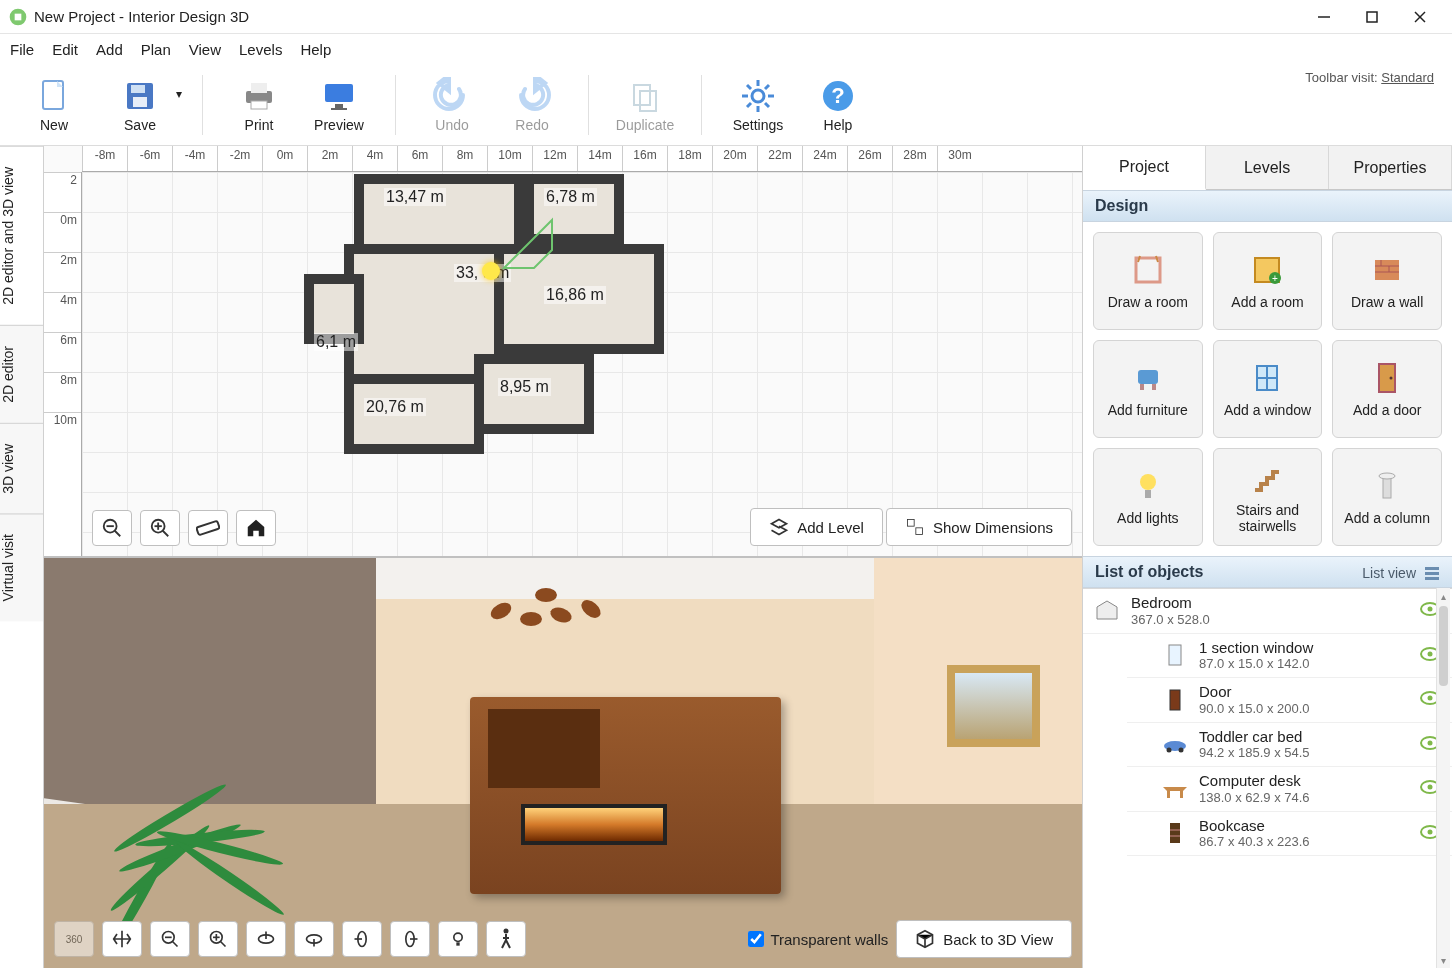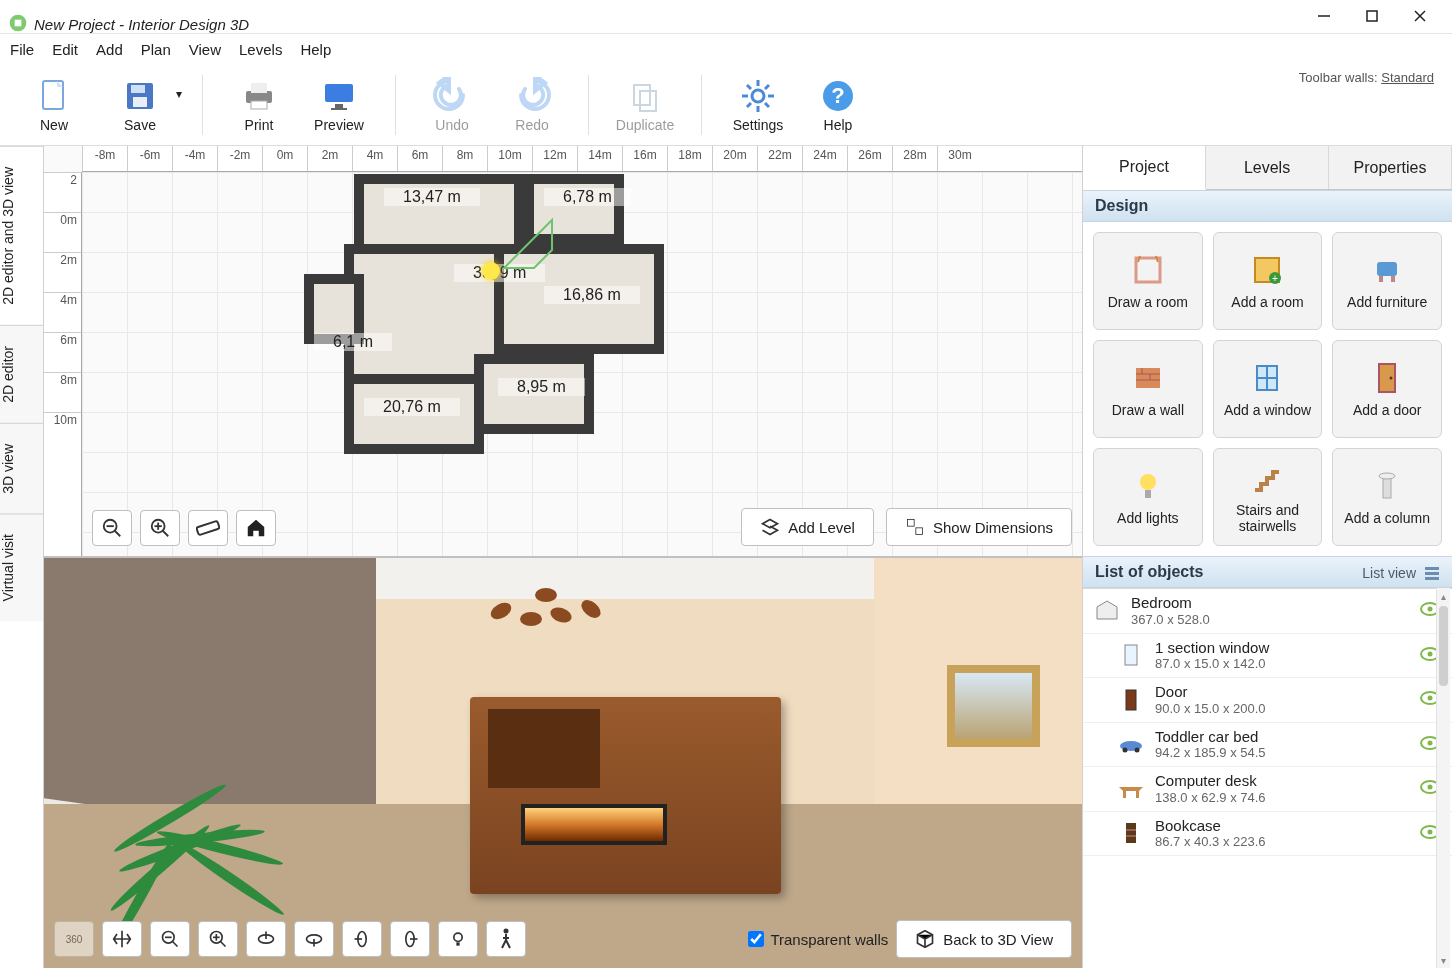--- a/index.html
+++ b/index.html
@@ -1,19 +1,19 @@
 <!DOCTYPE html>
 <html><head>
 <meta charset="utf-8">
 <style>
 * { box-sizing: border-box; margin: 0; padding: 0; font-family: "Segoe UI", Tahoma, sans-serif; }
 body { width: 1452px; height: 968px; background: #fff; overflow: hidden; font-size: 13px; color: #222; }
 
 
-.titlebar { height: 34px; display: flex; align-items: flex-end; padding: 0 8px; border-bottom: 1px solid #e5e5e5; font-style: italic; }
+.titlebar { height: 34px; display: flex; align-items: center; padding: 0 8px; border-bottom: 1px solid #e5e5e5; }
 .titlebar .app-icon { width: 20px; height: 20px; margin-right: 6px; }
 .titlebar-title { flex: 0 0 auto; font-size: 15px; }
 .titlebar-spacer { flex: 1; }
 .winbtn { width: 48px; height: 34px; display: flex; align-items: center; justify-content: center; }
 .winbtn svg { width: 14px; height: 14px; }
 
 
 .menubar { height: 30px; display: flex; align-items: center; padding: 0 10px; gap: 18px; font-size: 15px; }
 .menubar span { cursor: default; }
 
@@ -43,26 +43,26 @@
 
 .ruler-h { position: absolute; top: 0; left: 38px; right: 0; height: 26px; border-bottom: 1px solid #aaa; background: #fff; display: flex; font-size: 12px; color: #555; }
 .ruler-h div { width: 45px; text-align: center; border-left: 1px solid #ccc; padding-top: 2px; }
 .ruler-v { position: absolute; top: 26px; left: 0; width: 38px; bottom: 0; border-right: 1px solid #aaa; background: #fff; display: flex; flex-direction: column; font-size: 12px; color: #555; }
 .ruler-v div { height: 40px; text-align: right; padding-right: 4px; border-top: 1px solid #ccc; }
 
 
 .grid { position: absolute; left: 38px; top: 26px; right: 0; bottom: 0; background-image: linear-gradient(#e8e8e8 1px, transparent 1px), linear-gradient(90deg, #e8e8e8 1px, transparent 1px); background-size: 45px 40px; }
 .floorplan { position: absolute; left: 300px; top: 28px; width: 340px; height: 290px; }
 .room { position: absolute; background: #e8e3da; border: 10px solid #3a3a3a; }
-.room-label { position: absolute; font-size: 16px; color: #222; background: rgba(255,255,255,.5); padding: 0 19px; }
+.room-label { position: absolute; font-size: 16px; color: #222; background: rgba(255,255,255,.5); padding: 0 2px; }
 .marker { position: absolute; width: 18px; height: 18px; background: #ffe84a; border-radius: 50%; box-shadow: 0 0 6px rgba(255,200,0,.8); }
 
 .plan2d-btns { position: absolute; left: 48px; bottom: 10px; display: flex; gap: 8px; }
 .icon-btn { width: 40px; height: 36px; border: 1px solid #bfbfbf; background: #fff; border-radius: 4px; display: flex; align-items: center; justify-content: center; }
-.plan2d-right { position: absolute; right: 10px; bottom: 10px; display: flex; gap: 12px; }
+.plan2d-right { position: absolute; right: 10px; bottom: 10px; display: flex; gap: 3px; }
 .flat-btn { height: 38px; border: 1px solid #bfbfbf; background: #fff; border-radius: 4px; display: flex; align-items: center; padding: 0 18px; gap: 8px; font-size: 15px; }
 
 
 .scene-floor { position: absolute; left: 0; right: 0; bottom: 0; height: 40%; background: #bfa88a; }
 .scene-ceiling { position: absolute; left: 0; right: 0; top: 0; height: 20%; background: #f3f1ee; }
 .scene-wall-l { position: absolute; left: 0; top: 0; width: 32%; height: 70%; background: #8a7a6e; transform: skewY(8deg); transform-origin: right top; }
 .scene-wall-r { position: absolute; right: 0; top: 0; width: 20%; height: 70%; background: #f4dfc5; transform: skewY(-8deg); transform-origin: left top; }
 .scene-wall-b { position: absolute; left: 28%; top: 10%; right: 18%; height: 55%; background: #f0dcc0; }
 .cabinet { position: absolute; left: 41%; bottom: 18%; width: 30%; height: 48%; background: linear-gradient(#9a5b2d, #7a4320); border-radius: 4px; box-shadow: 4px 4px 8px rgba(0,0,0,.3); }
 .cabinet::before { content:""; position:absolute; left:6%; top:6%; width:36%; height:40%; background:#5a2e10; }
@@ -84,21 +84,21 @@
 .rtab { flex: 1; display: flex; align-items: center; justify-content: center; font-size: 16px; border-right: 1px solid #d8d8d8; background: #f2f2f2; }
 .rtab.active { background: #fff; font-weight: 400; border-bottom: 2px solid #fff; margin-bottom: -1px; }
 .section-hdr { background: linear-gradient(#eaf3fb, #cfe1f0); padding: 6px 12px; font-size: 16px; font-weight: 600; color: #2a3a4a; border-top: 1px solid #c8d4e0; border-bottom: 1px solid #c8d4e0; display: flex; align-items: flex-end; }
 .section-hdr .hdr-right { flex:1; text-align:right; font-weight:400; font-size:14px; color:#4a5a6a; display:flex; justify-content:flex-end; align-items:center; gap:8px; }
 .design-grid { display: grid; grid-template-columns: repeat(3, 1fr); gap: 10px; padding: 10px; }
 .design-btn { height: 98px; background: #f3f3f3; border: 1px solid #d4d4d4; border-radius: 6px; display: flex; flex-direction: column; align-items: center; justify-content: center; gap: 6px; text-align:center; font-size:14px; line-height:1.15; padding:4px; }
 .design-btn .dic { width: 36px; height: 36px; display: flex; align-items: center; justify-content: center; }
 
 .obj-list { flex: 1; overflow: auto; border-top: 1px solid #d8d8d8; }
 .obj-row { display: flex; align-items: center; padding: 6px 10px; gap: 10px; border-bottom: 1px solid #efefef; position:relative; }
-.obj-row.child { padding-left: 34px; }
+.obj-row.child { padding-left: 34px; margin-left: 44px; }
 .obj-icon { width: 28px; height: 24px; display:flex; align-items:center; justify-content:center; }
 .obj-text { flex: 1; display: flex; flex-direction: column; }
 .obj-name { font-size: 15px; line-height: 1.1; }
 .obj-dim { font-size: 13px; color: #666; }
 .eye { width: 22px; color: #7fb84a; }
 .scrollbar-v { position:absolute; right:2px; top:0; bottom:0; width:14px; background:#f4f4f4; border-left:1px solid #e2e2e2; }
 .scrollbar-v .thumb { position:absolute; left:2px; right:2px; top:18px; height:80px; background:#cfcfcf; border-radius:4px; }
 .scrollbar-v .arrow { position:absolute; left:0; right:0; height:16px; display:flex; align-items:center; justify-content:center; font-size:10px; color:#888; }
 .obj-wrap { position:relative; flex:1; display:flex; flex-direction:column; }
 </style>
@@ -137,21 +137,21 @@
   <span>Edit</span>
   <span>Add</span>
   <span>Plan</span>
   <span>View</span>
   <span>Levels</span>
   <span>Help</span>
 </div>
 
 <div class="toolbar">
   <div class="toolbar-view">
-    <span>Toolbar walls:</span>
+    <span>Toolbar visit:</span>
     <span class="link">Standard</span>
   </div>
   <div class="toolbar-group">
     <div class="tool-item">
       <span class="ic">
           <svg viewBox="0 0 38 38">
             <rect x="8" y="4" width="20" height="28" rx="2" fill="#fff" stroke="#7aa7dd" stroke-width="2"></rect>
             <polygon points="22,4 28,10 22,10" fill="#cfe4f8"></polygon>
           </svg>
         </span>
@@ -495,40 +495,40 @@
               <rect x="6" y="6" width="24" height="24" fill="#f4c860" stroke="#c48a20" stroke-width="2"></rect>
               <circle cx="26" cy="26" r="6" fill="#3a9a3a"></circle>
               <text x="26" y="30" text-anchor="middle" fill="#fff" font-size="10">+</text>
             </svg>
           </span>
           <span>Add a room</span>
         </div>
         <div class="design-btn">
           <span class="dic">
             <svg viewBox="0 0 36 36">
-              <rect x="8" y="10" width="20" height="14" rx="3" fill="#5a9ad4"></rect>
-              <rect x="10" y="24" width="4" height="6" fill="#b88"></rect>
-              <rect x="22" y="24" width="4" height="6" fill="#b88"></rect>
-            </svg>
-          </span>
-          <span>Add furniture</span>
-        </div>
-        <div class="design-btn">
-          <span class="dic">
-            <svg viewBox="0 0 36 36">
               <rect x="6" y="8" width="24" height="20" fill="#d88a5a"></rect>
               <g stroke="#a55" stroke-width="1">
                 <line x1="6" y1="14" x2="30" y2="14"></line>
                 <line x1="6" y1="20" x2="30" y2="20"></line>
                 <line x1="12" y1="8" x2="12" y2="14"></line>
                 <line x1="20" y1="14" x2="20" y2="20"></line>
               </g>
             </svg>
           </span>
           <span>Draw a wall</span>
+        </div>
+        <div class="design-btn">
+          <span class="dic">
+            <svg viewBox="0 0 36 36">
+              <rect x="8" y="10" width="20" height="14" rx="3" fill="#5a9ad4"></rect>
+              <rect x="10" y="24" width="4" height="6" fill="#b88"></rect>
+              <rect x="22" y="24" width="4" height="6" fill="#b88"></rect>
+            </svg>
+          </span>
+          <span>Add furniture</span>
         </div>
         <div class="design-btn">
           <span class="dic">
             <svg viewBox="0 0 36 36">
               <rect x="8" y="6" width="20" height="24" fill="#cfe8f8" stroke="#4a8bc8" stroke-width="2"></rect>
               <line x1="18" y1="6" x2="18" y2="30" stroke="#4a8bc8" stroke-width="2"></line>
               <line x1="8" y1="18" x2="28" y2="18" stroke="#4a8bc8" stroke-width="2"></line>
             </svg>
           </span>
           <span>Add a window</span>

